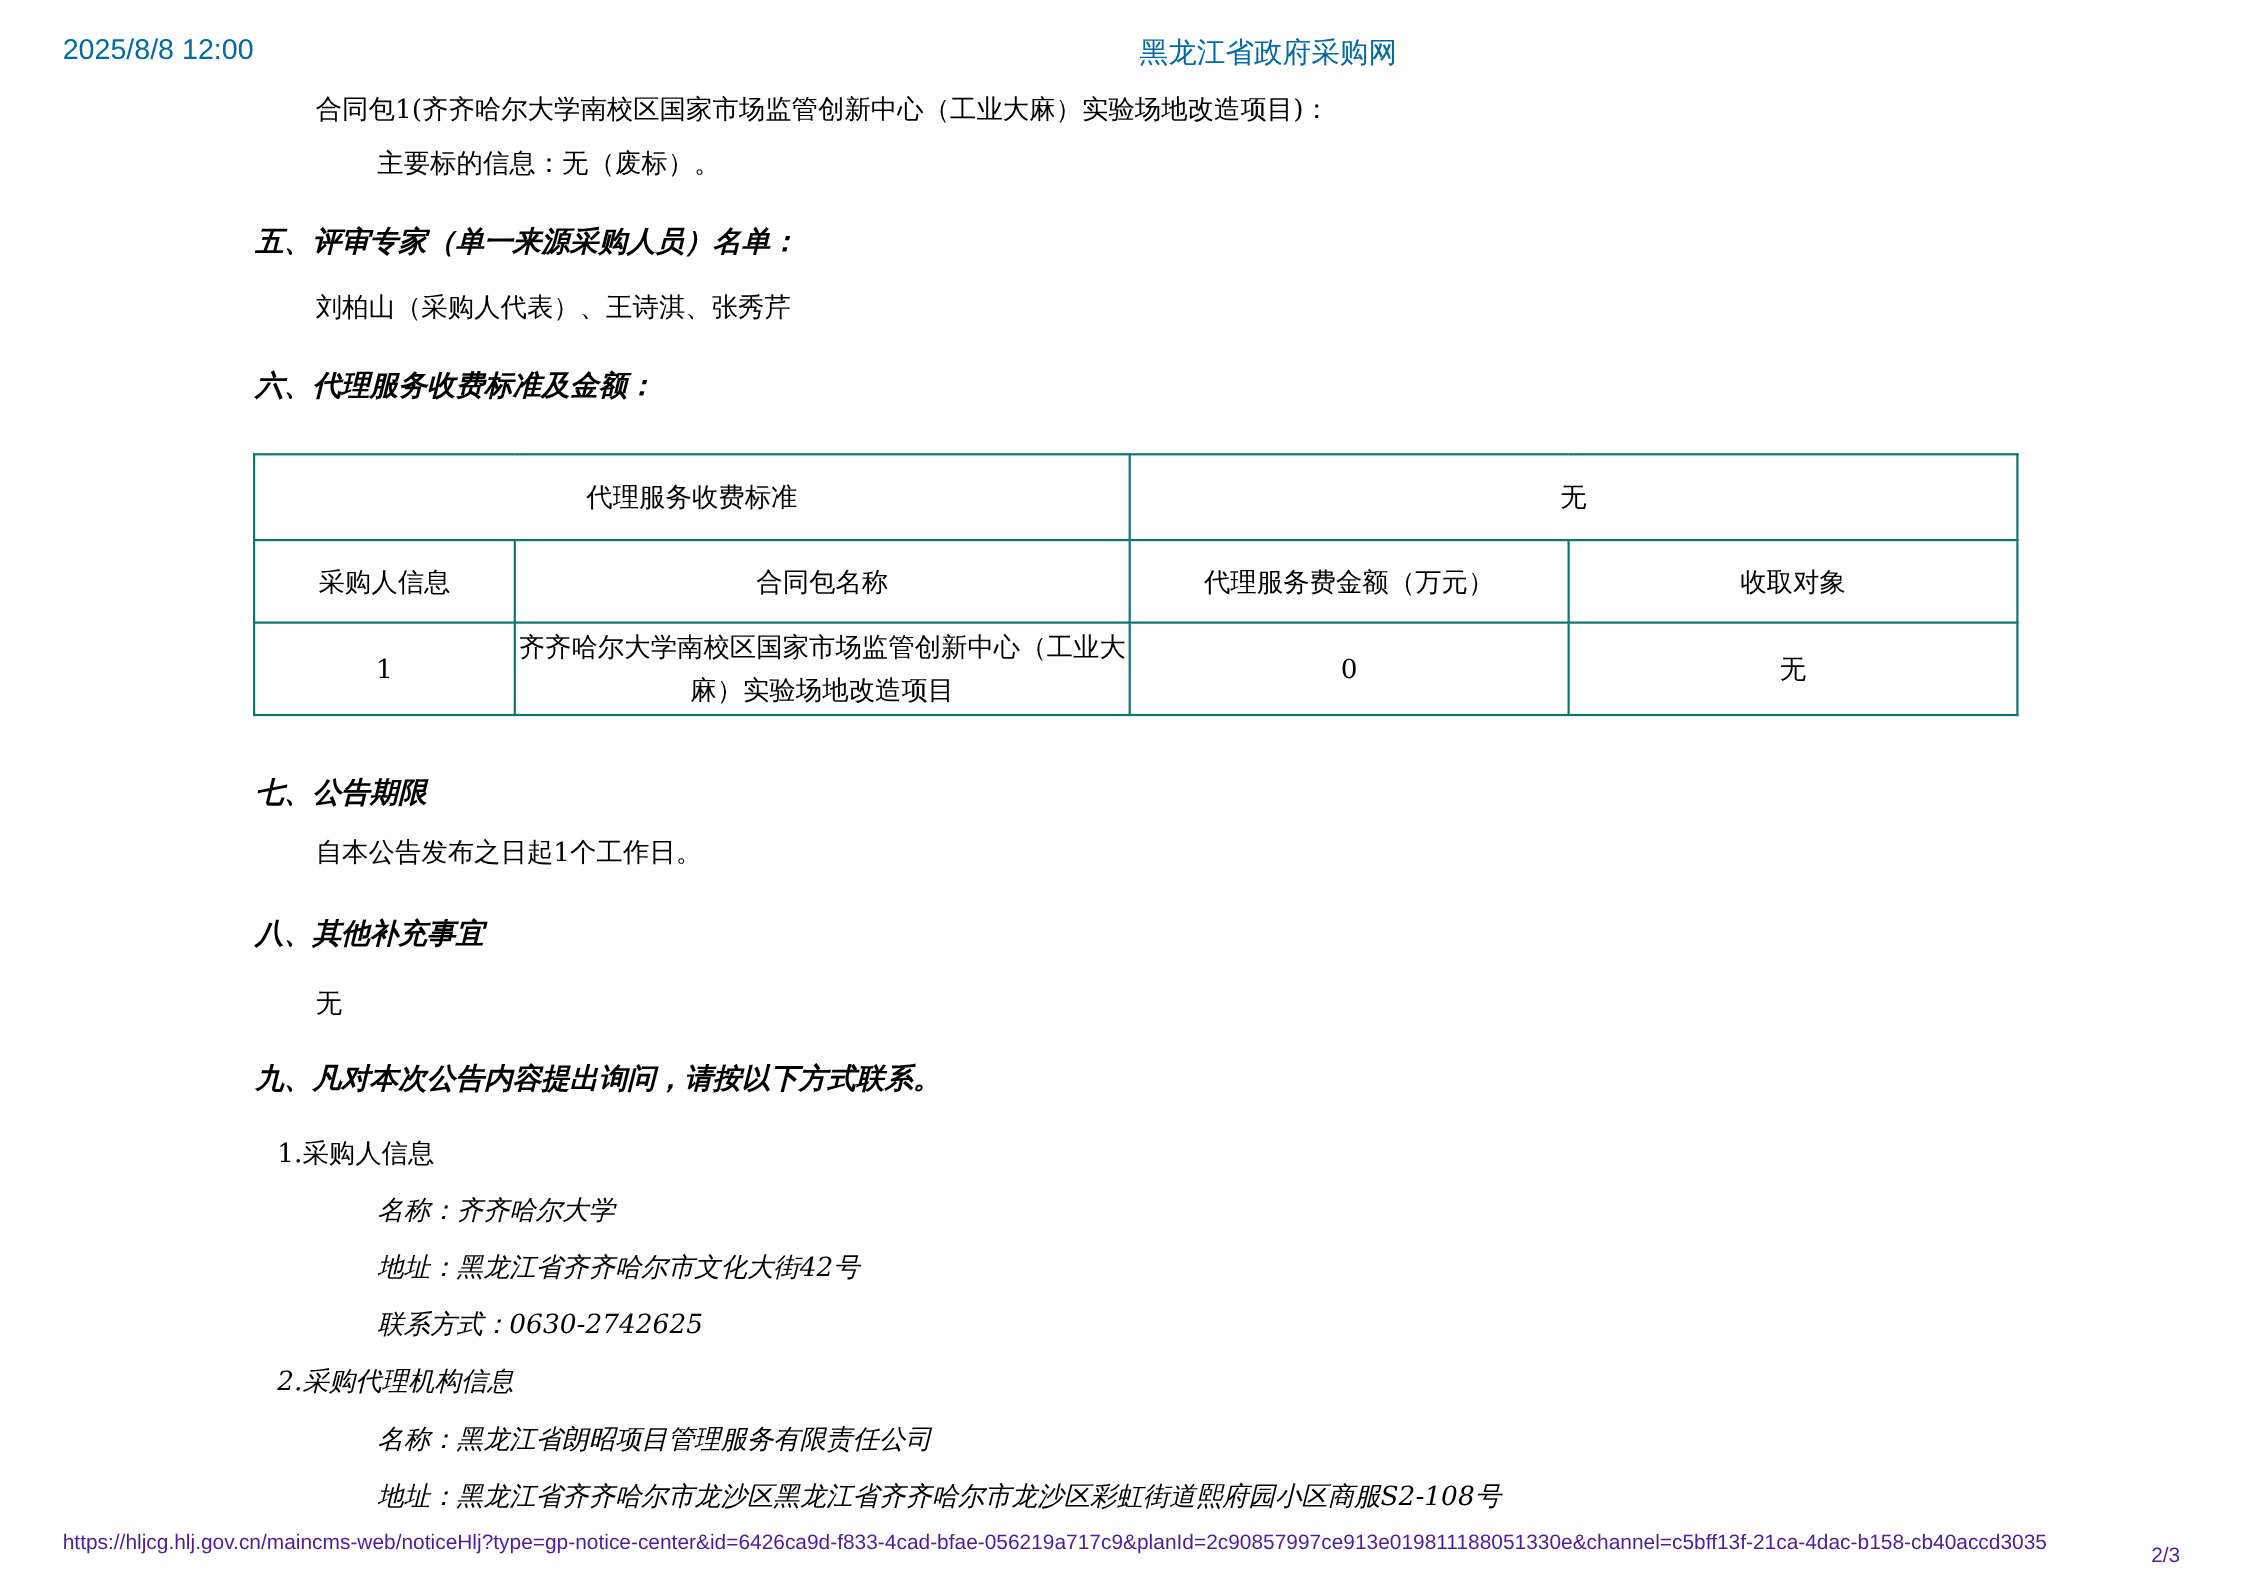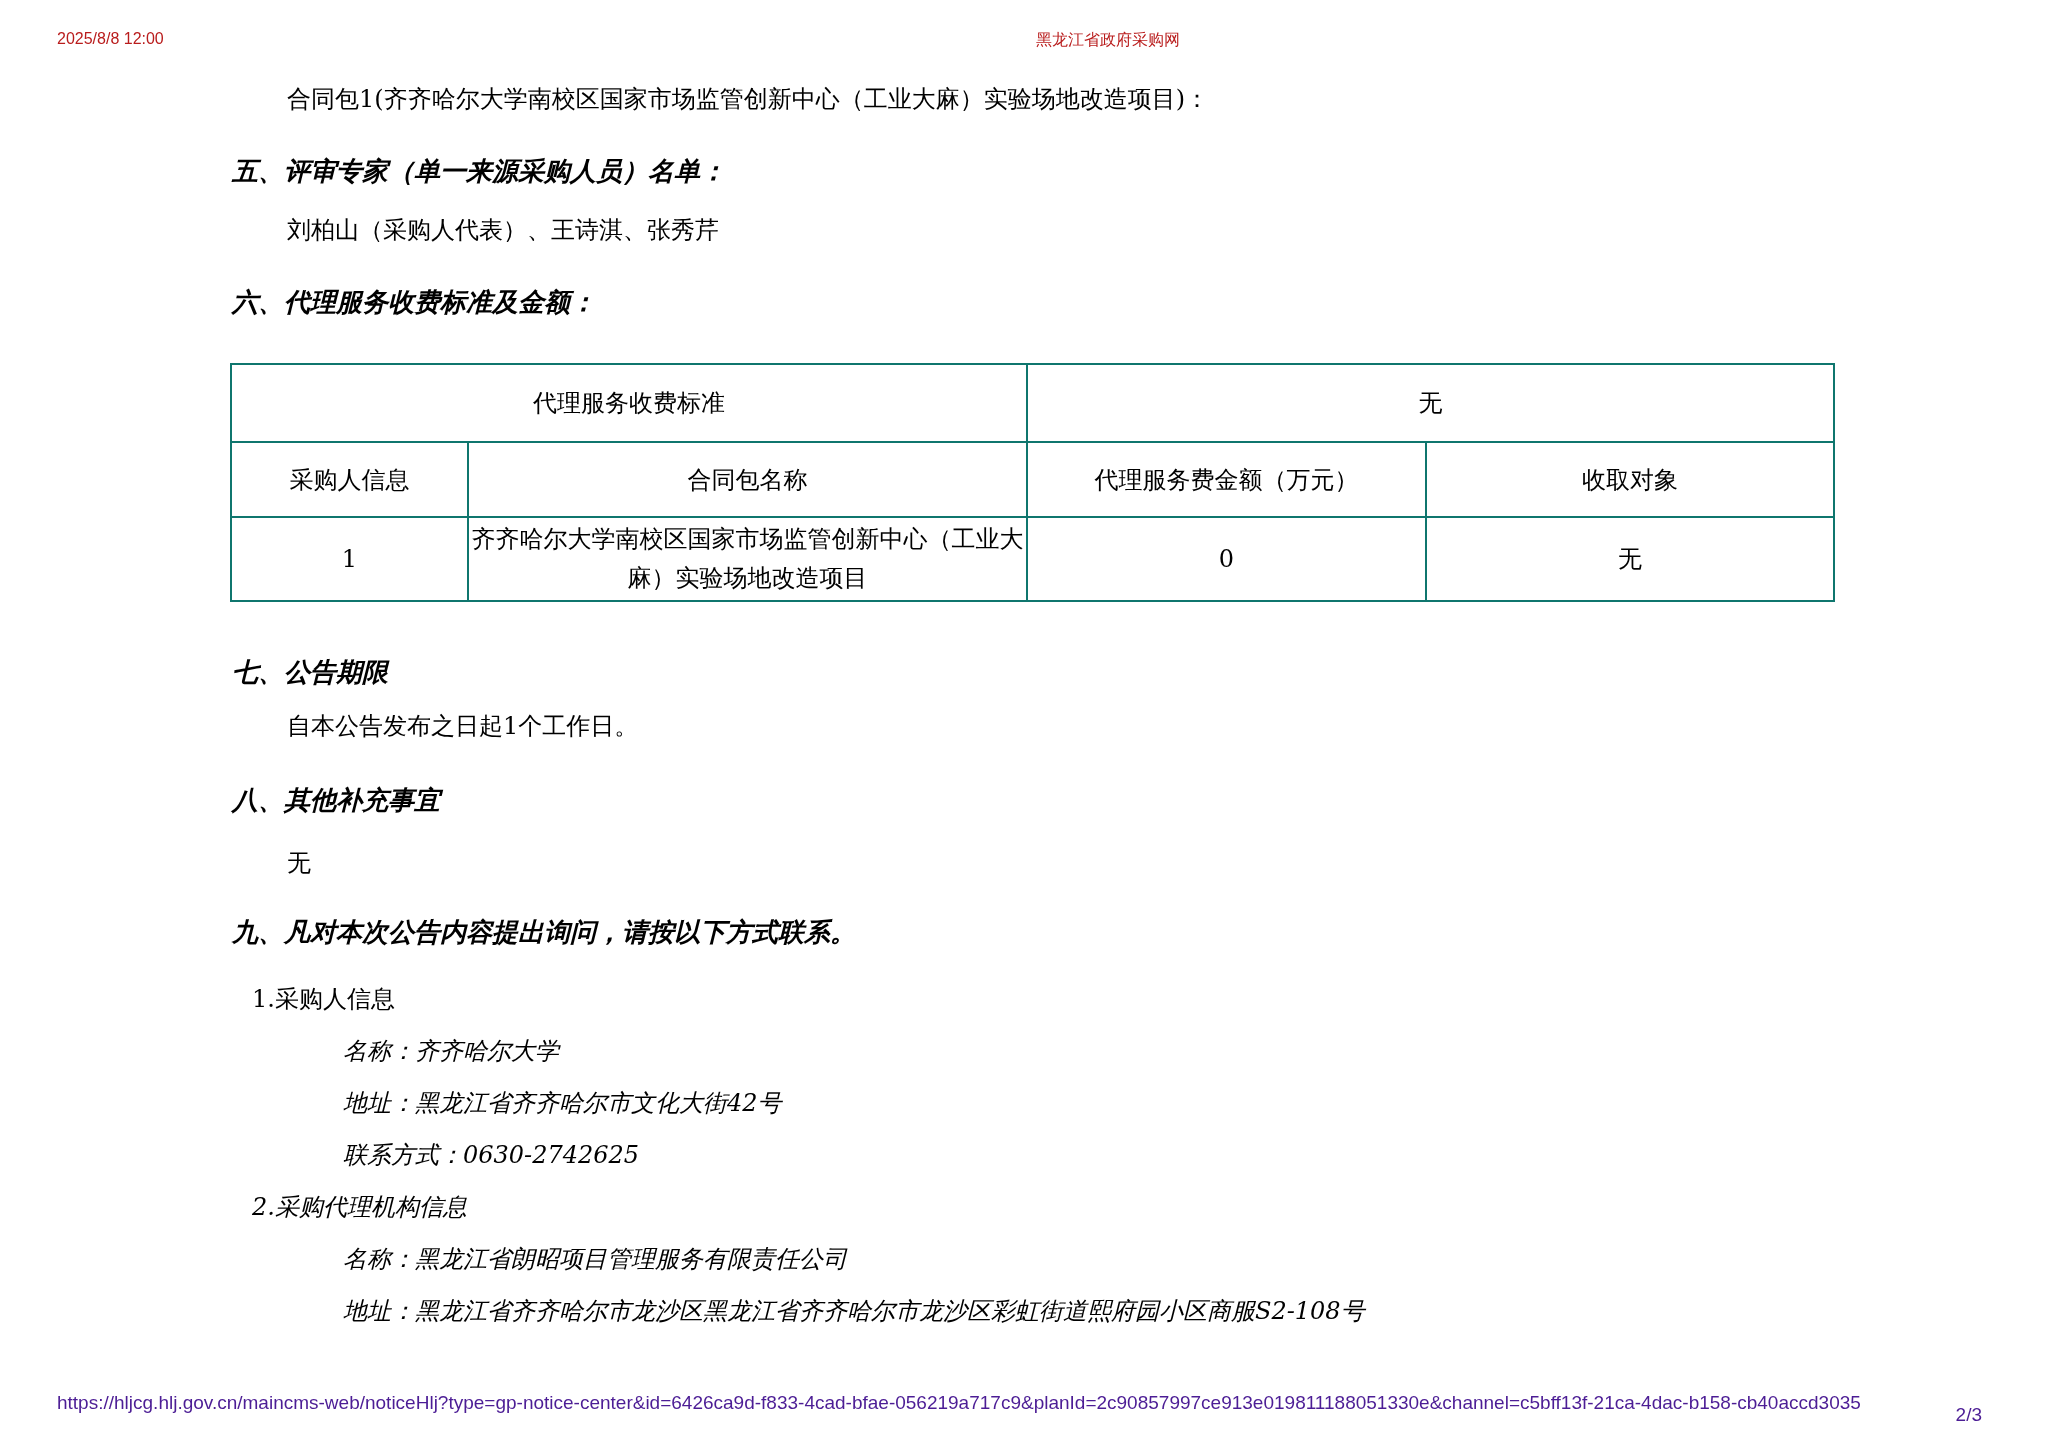--- a/index.html
+++ b/index.html
@@ -10,21 +10,21 @@
     background: #ffffff;
     color: #000000;
     font-family: "DejaVu Serif", "Liberation Serif", serif;
     overflow: hidden;
   }
 
   
   .print-header {
     position: absolute; top: 30px; left: 0; right: 0; height: 28px;
     font-family: "Liberation Sans", "DejaVu Sans", sans-serif;
-    font-size: 16px; color: #b91c1c;
+    font-size: 26px; color: #0369a1;
   }
   .print-header .datetime { position: absolute; left: 57px; top: 0; white-space: nowrap; }
   .print-header .site-title { position: absolute; left: 1036px; top: 0; white-space: nowrap; }
 
   .print-footer {
     position: absolute; top: 1392px; left: 0; right: 0; height: 26px;
     font-family: "Liberation Sans", "DejaVu Sans", sans-serif;
     font-size: 19px; color: #4c1d95;
   }
   .print-footer .url { position: absolute; left: 57px; top: 0; white-space: nowrap; }
@@ -83,20 +83,21 @@
 <div class="page">
 
   <div class="print-header">
     <span class="datetime">2025/8/8 12:00</span>
     <span class="site-title">黑龙江省政府采购网</span>
   </div>
 
   <div class="doc">
 
     <div class="line ind-para mt-para1">合同包1(齐齐哈尔大学南校区国家市场监管创新中心（工业大麻）实验场地改造项目)：</div>
+    <div class="line ind-sub mt-para2">主要标的信息：无（废标）。</div>
 
     <div class="hline ind-heading mt-h5">五、评审专家（单一来源采购人员）名单：</div>
     <div class="line ind-para mt-names">刘柏山（采购人代表）、王诗淇、张秀芹</div>
 
     <div class="hline ind-heading mt-h6">六、代理服务收费标准及金额：</div>
 
     <table class="fee mt-table">
       <colgroup>
         <col style="width:237px">
           <col style="width:559px">

